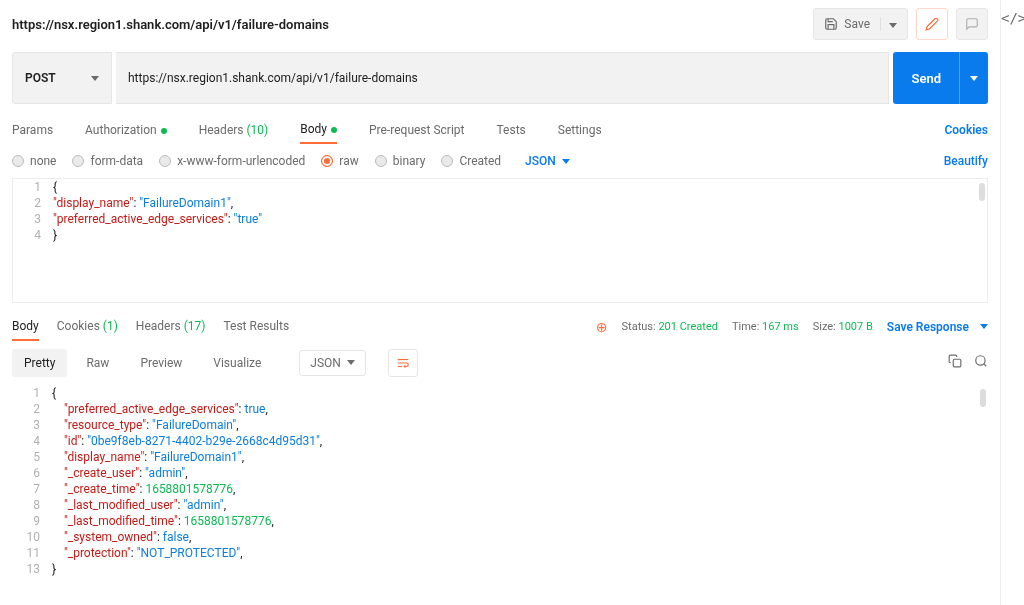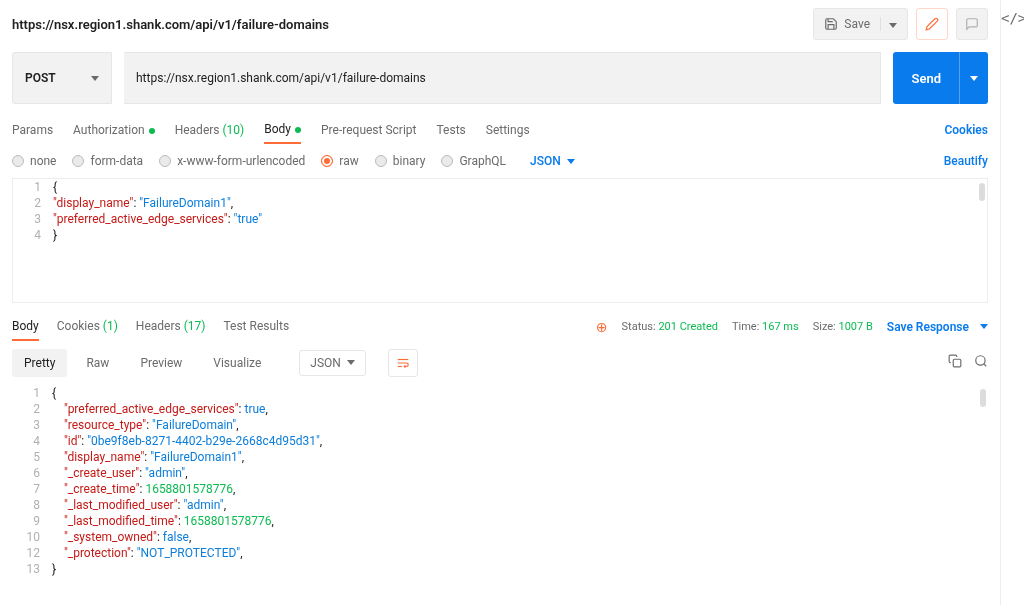--- a/index.html
+++ b/index.html
@@ -7,29 +7,29 @@
 
 .top-bar { display: flex; align-items: center; justify-content: space-between; padding: 8px 12px; }
 .req-title { font-size: 13px; font-weight: 600; color: #212121; }
 .top-actions { display: flex; gap: 8px; align-items: center; }
 .save-btn { display: flex; align-items: center; gap: 6px; background: #f2f2f2; border: 1px solid #e6e6e6; border-radius: 3px; height: 32px; padding: 12px 10px; color: #6b6b6b; font-size: 12px; }
 .save-btn .chev { border-left: 1px solid #e0e0e0; padding-left: 8px; margin-left: 4px; }
 .icon-btn { width: 32px; height: 32px; border: 1px solid #e6e6e6; border-radius: 3px; display: flex; align-items: center; justify-content: center; background: #fff; }
 .icon-btn.ghost { background: #f2f2f2; color: #b0b0b0; }
 .sidebar-code { width: 22px; text-align: center; color: #6b6b6b; font-size: 14px; font-family: monospace; }
 
-.req-row { display: flex; gap: 12px; padding: 4px 12px 12px 12px; align-items: stretch; }
+.req-row { display: flex; gap: 4px; padding: 4px 12px 12px 12px; align-items: stretch; }
 .method-select { width: 100px; border: 1px solid #e6e6e6; background: #f2f2f2; display: flex; align-items: center; justify-content: space-between; padding: 0 12px; font-weight: 600; color: #212121; border-radius: 3px 0 0 3px; font-size: 12px; }
 .url-input { flex: 1; border: 1px solid #e6e6e6; background: #f2f2f2; padding: 0 12px; display: flex; align-items: center; color: #212121; font-size: 12px; border-left: none; }
 .send-btn { background: #097bed; color: #fff; border-radius: 3px; display: flex; align-items: center; font-weight: 600; font-size: 13px; height: 52px; }
 .send-btn .lbl { padding: 0 18px; }
 .send-btn .chev { border-left: 1px solid rgba(255,255,255,.3); padding: 0 10px; display:flex; align-items:center; height:100%; }
 
 .tabs-row { display: flex; align-items: center; justify-content: space-between; padding: 0 12px; border-bottom: 0; }
-.tabs { display: flex; gap: 20px; align-items: center; }
+.tabs { display: flex; gap: 32px; align-items: center; }
 .tab { color: #6b6b6b; font-size: 12px; padding: 6px 0; position: relative; }
 .tab.active { color: #212121; border-bottom: 2px solid #ff6c37; }
 .dot-green::after { content: ""; display: inline-block; width: 6px; height: 6px; border-radius: 50%; background: #0cbb52; margin-left: 4px; vertical-align: middle; }
 .tab .count { color: #0cbb52; }
 .cookies-link { color: #097bed; font-size: 12px; font-weight: 600; }
 
 .body-type-row { display: flex; align-items: center; justify-content: space-between; padding: 10px 12px; }
 .body-types { display: flex; gap: 16px; align-items: center; }
 .radio { display: flex; align-items: center; gap: 6px; color: #6b6b6b; font-size: 12px; }
 .radio .r { width: 12px; height: 12px; border-radius: 50%; border: 1px solid #bcbcbc; background: #eaeaea; }
@@ -148,21 +148,21 @@
     <div class="radio checked">
             <span class="r"></span>
             <span>raw</span>
           </div>
     <div class="radio">
             <span class="r"></span>
             <span>binary</span>
           </div>
     <div class="radio">
             <span class="r"></span>
-            <span>GraphQL</span>
+            <span>Created</span>
           </div>
     <div class="json-select">
             <span>JSON</span>
             <span class="chev-down"></span>
           </div>
   </div>
   <div class="beautify-link">Beautify</div>
 </div>
 
 <div class="editor">
@@ -280,21 +280,21 @@
           </div>
           <div class="code-line">
             <div class="gutter">9</div>
             <div class="code">    <span class="k">"_last_modified_time"</span><span class="p">: </span><span class="n">1658801578776</span><span class="p">,</span></div>
           </div>
           <div class="code-line">
             <div class="gutter">10</div>
             <div class="code">    <span class="k">"_system_owned"</span><span class="p">: </span><span class="b">false</span><span class="p">,</span></div>
           </div>
           <div class="code-line">
-            <div class="gutter">12</div>
+            <div class="gutter">11</div>
             <div class="code">    <span class="k">"_protection"</span><span class="p">: </span><span class="s">"NOT_PROTECTED"</span><span class="p">,</span></div>
           </div>
           <div class="code-line">
             <div class="gutter">13</div>
             <div class="code"><span class="p">}</span></div>
           </div>
         </div>
 </div>
 
 </div>

